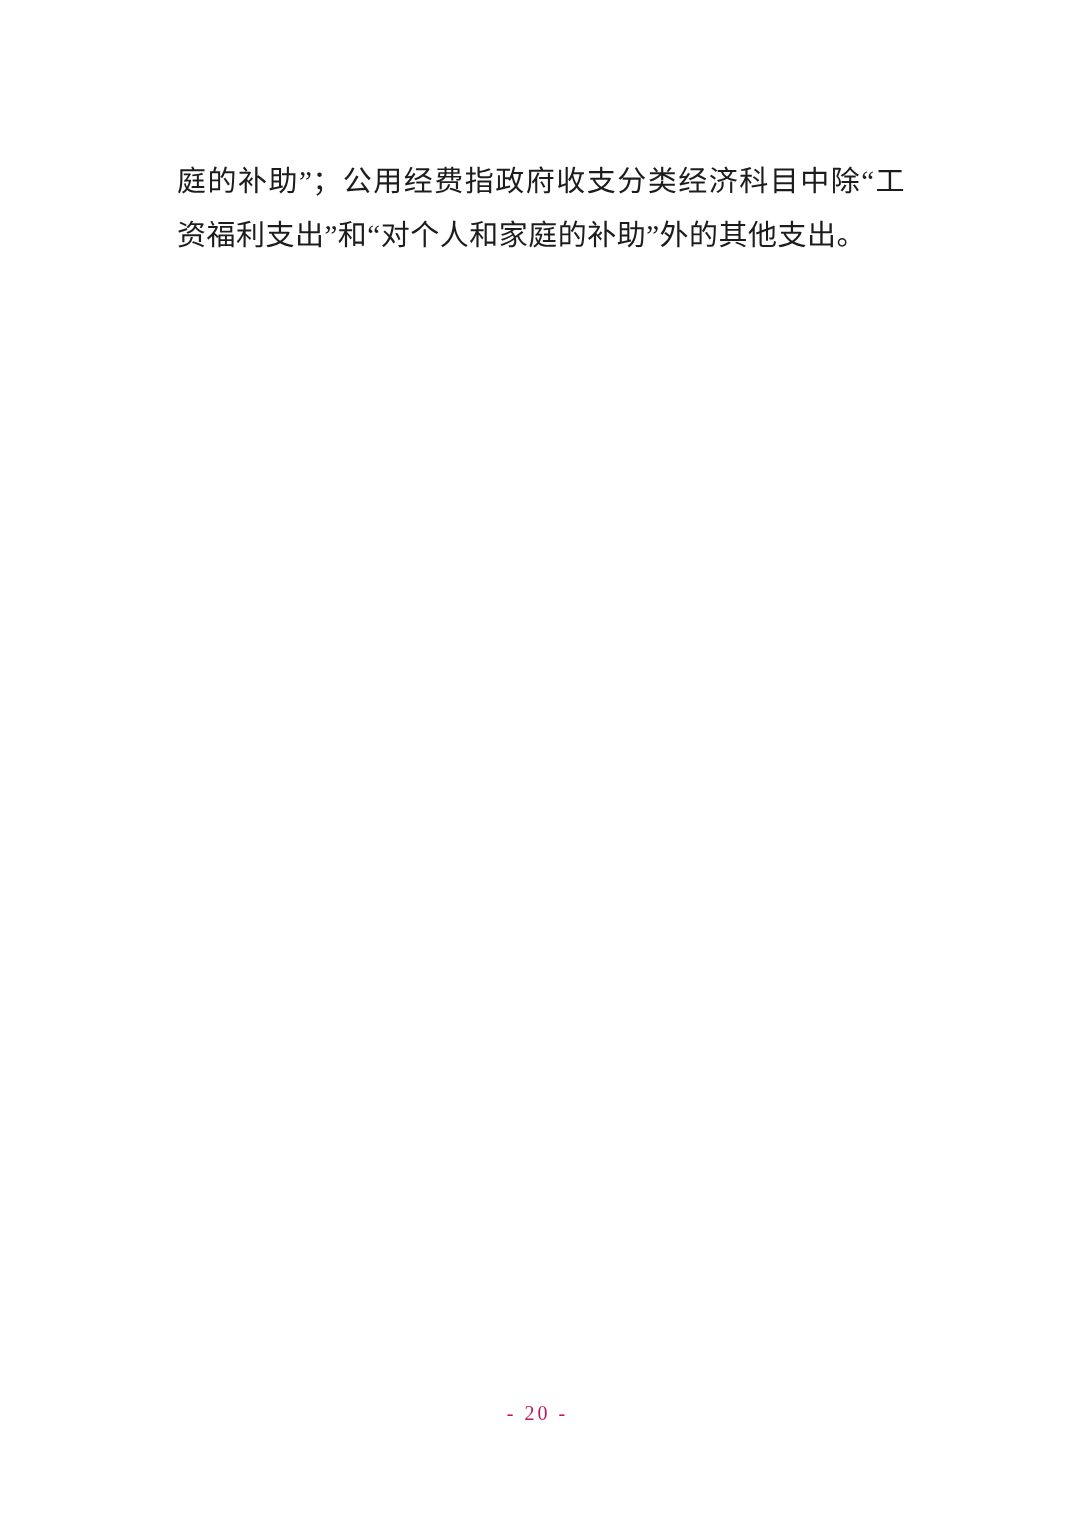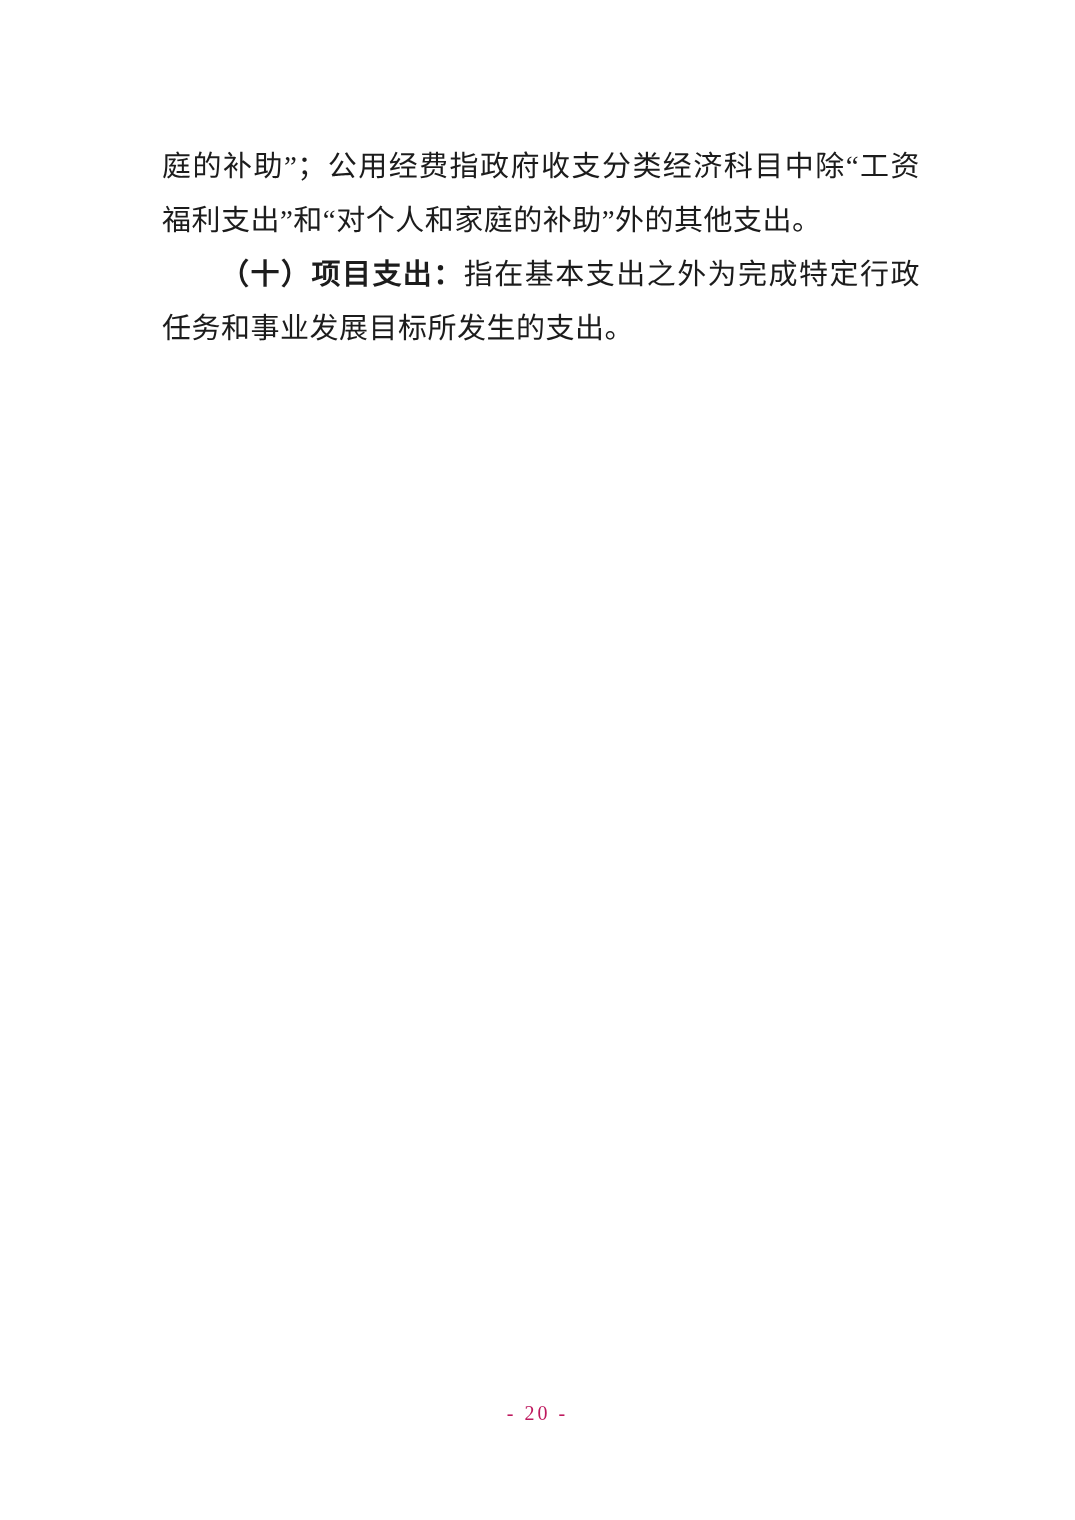--- a/index.html
+++ b/index.html
@@ -25,21 +25,21 @@
     top: 139px;
     width: 758px;
     color: #1c1c1c;
     font-size: 29px;
     line-height: 54px;
     text-align: justify;
     text-justify: inter-character;
     letter-spacing: 0.5px;
   }
   .para {
-    margin: 0;
+    margin: 15px;
     padding: 0;
   }
   .para.indent {
     text-indent: 2em;
   }
   .clause-head {
     font-weight: 700;
   }
   .footer {
     position: absolute;
@@ -52,16 +52,15 @@
     color: #be185d;
     letter-spacing: 3px;
   }
 </style>
 </head>
 <body>
 
 <main class="page">
   <div class="content" id="doc-content">
       <p class="para"><span>庭的补助”；公用经费指政府收支分类经济科目中除“工资福利支出”和“对个人和家庭的补助”外的其他支出。</span></p>
-      <p class="para indent"><span class="clause-head">（十）项目支出：</span><span>指在基本支出之外为完成特定行政任务和事业发展目标所发生的支出。</span></p>
     </div>
   <div class="footer">- 20 -</div>
 </main>
 
 </body></html>

